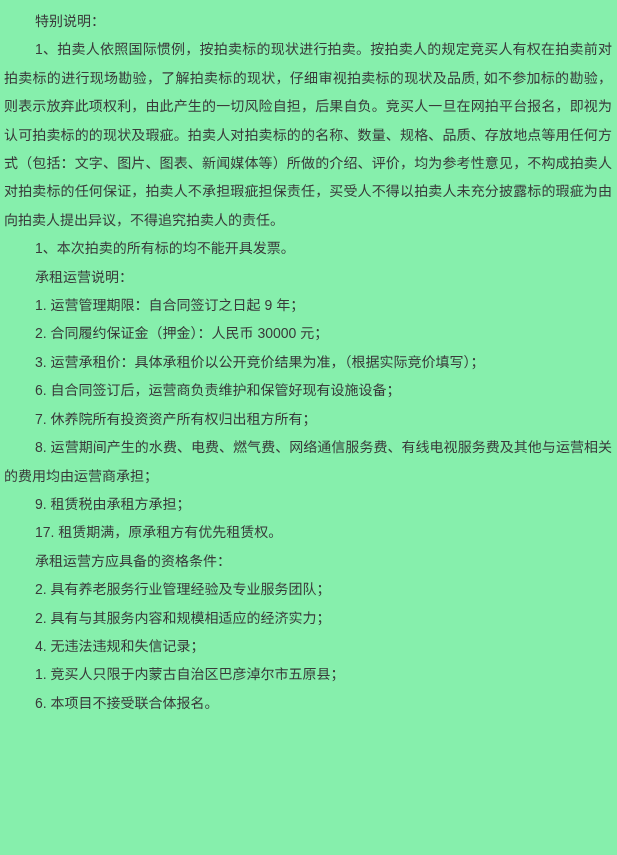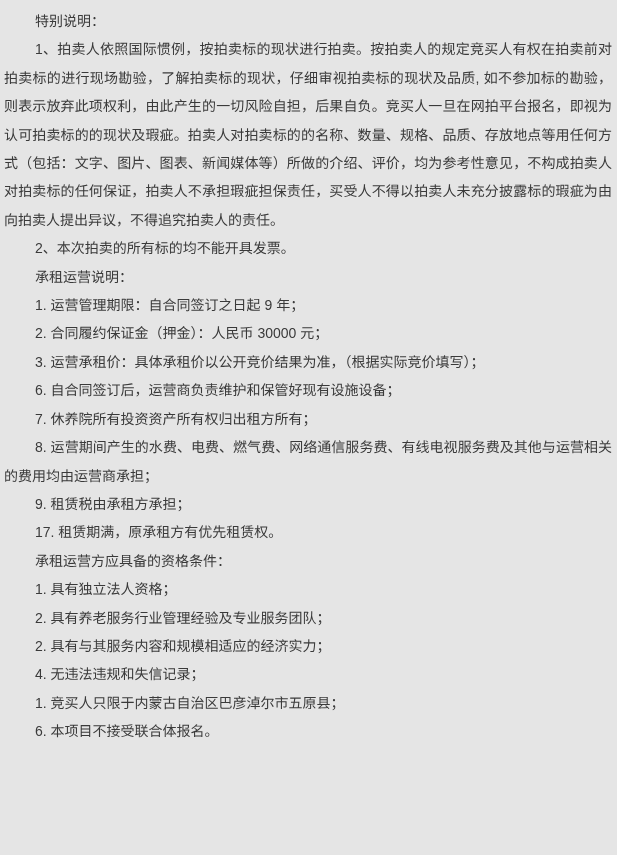--- a/index.html
+++ b/index.html
@@ -26,43 +26,42 @@
   .doc-body p {
     margin: 0;
     padding: 0;
     text-indent: 31px;
     word-break: break-all;
   }
 </style>
 </head>
 <body>
 
-<div class="page" style="background: #e5e5e5;">
+<div class="page" style="background: #86efac;">
   <div class="doc-body" style="color: rgb(58, 58, 58);">
 
     <p>特别说明：</p>
 
     <p>1、拍卖人依照国际惯例，按拍卖标的现状进行拍卖。按拍卖人的规定竞买人有权在拍卖前对拍卖标的进行现场勘验，了解拍卖标的现状，仔细审视拍卖标的现状及品质, 如不参加标的勘验，则表示放弃此项权利，由此产生的一切风险自担，后果自负。竞买人一旦在网拍平台报名，即视为认可拍卖标的的现状及瑕疵。拍卖人对拍卖标的的名称、数量、规格、品质、存放地点等用任何方式（包括：文字、图片、图表、新闻媒体等）所做的介绍、评价，均为参考性意见，不构成拍卖人对拍卖标的任何保证，拍卖人不承担瑕疵担保责任，买受人不得以拍卖人未充分披露标的瑕疵为由向拍卖人提出异议，不得追究拍卖人的责任。</p>
 
-    <p>2、本次拍卖的所有标的均不能开具发票。</p>
+    <p>1、本次拍卖的所有标的均不能开具发票。</p>
 
     <p>承租运营说明：</p>
 
     <p>1. 运营管理期限：自合同签订之日起 9 年；</p>
     <p>2. 合同履约保证金（押金）：人民币 30000 元；</p>
     <p>3. 运营承租价：具体承租价以公开竞价结果为准，（根据实际竞价填写）；</p>
     <p>6. 自合同签订后，运营商负责维护和保管好现有设施设备；</p>
     <p>7. 休养院所有投资资产所有权归出租方所有；</p>
     <p>8. 运营期间产生的水费、电费、燃气费、网络通信服务费、有线电视服务费及其他与运营相关的费用均由运营商承担；</p>
     <p>9. 租赁税由承租方承担；</p>
     <p>17. 租赁期满，原承租方有优先租赁权。</p>
 
     <p>承租运营方应具备的资格条件：</p>
 
-    <p>1. 具有独立法人资格；</p>
     <p>2. 具有养老服务行业管理经验及专业服务团队；</p>
     <p>2. 具有与其服务内容和规模相适应的经济实力；</p>
     <p>4. 无违法违规和失信记录；</p>
     <p>1. 竞买人只限于内蒙古自治区巴彦淖尔市五原县；</p>
     <p>6. 本项目不接受联合体报名。</p>
 
   </div>
 </div>
 
 </body></html>

